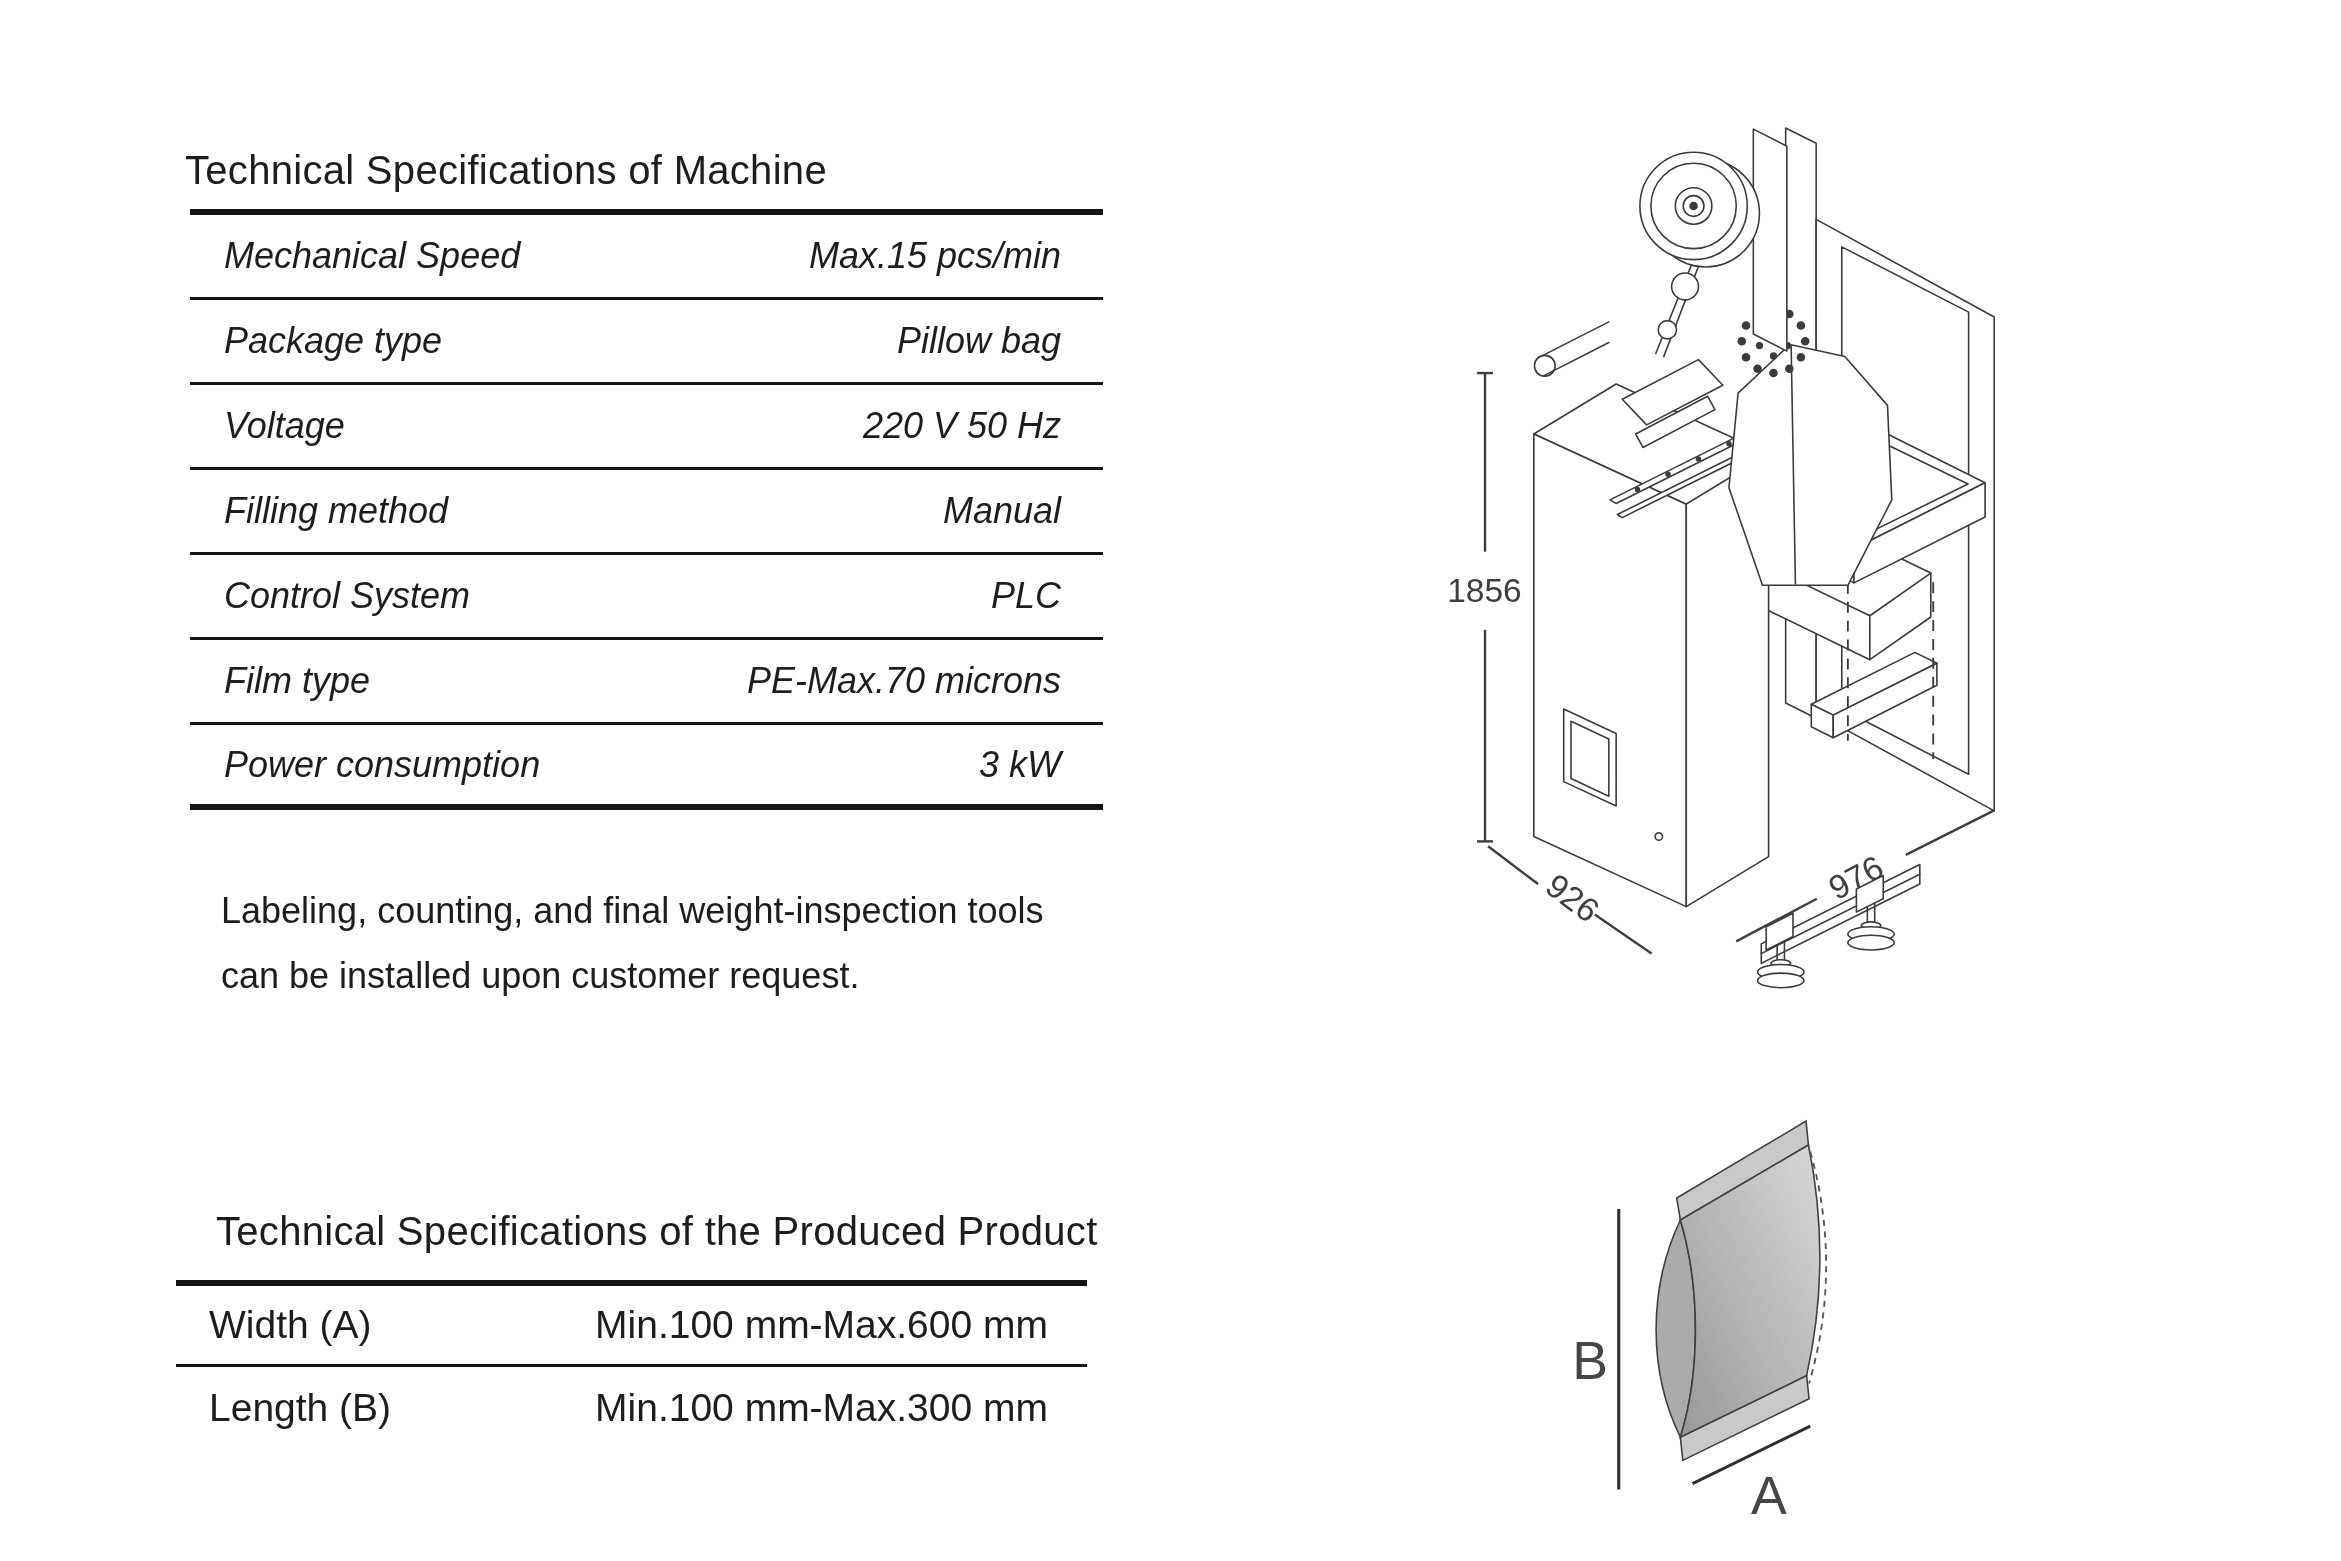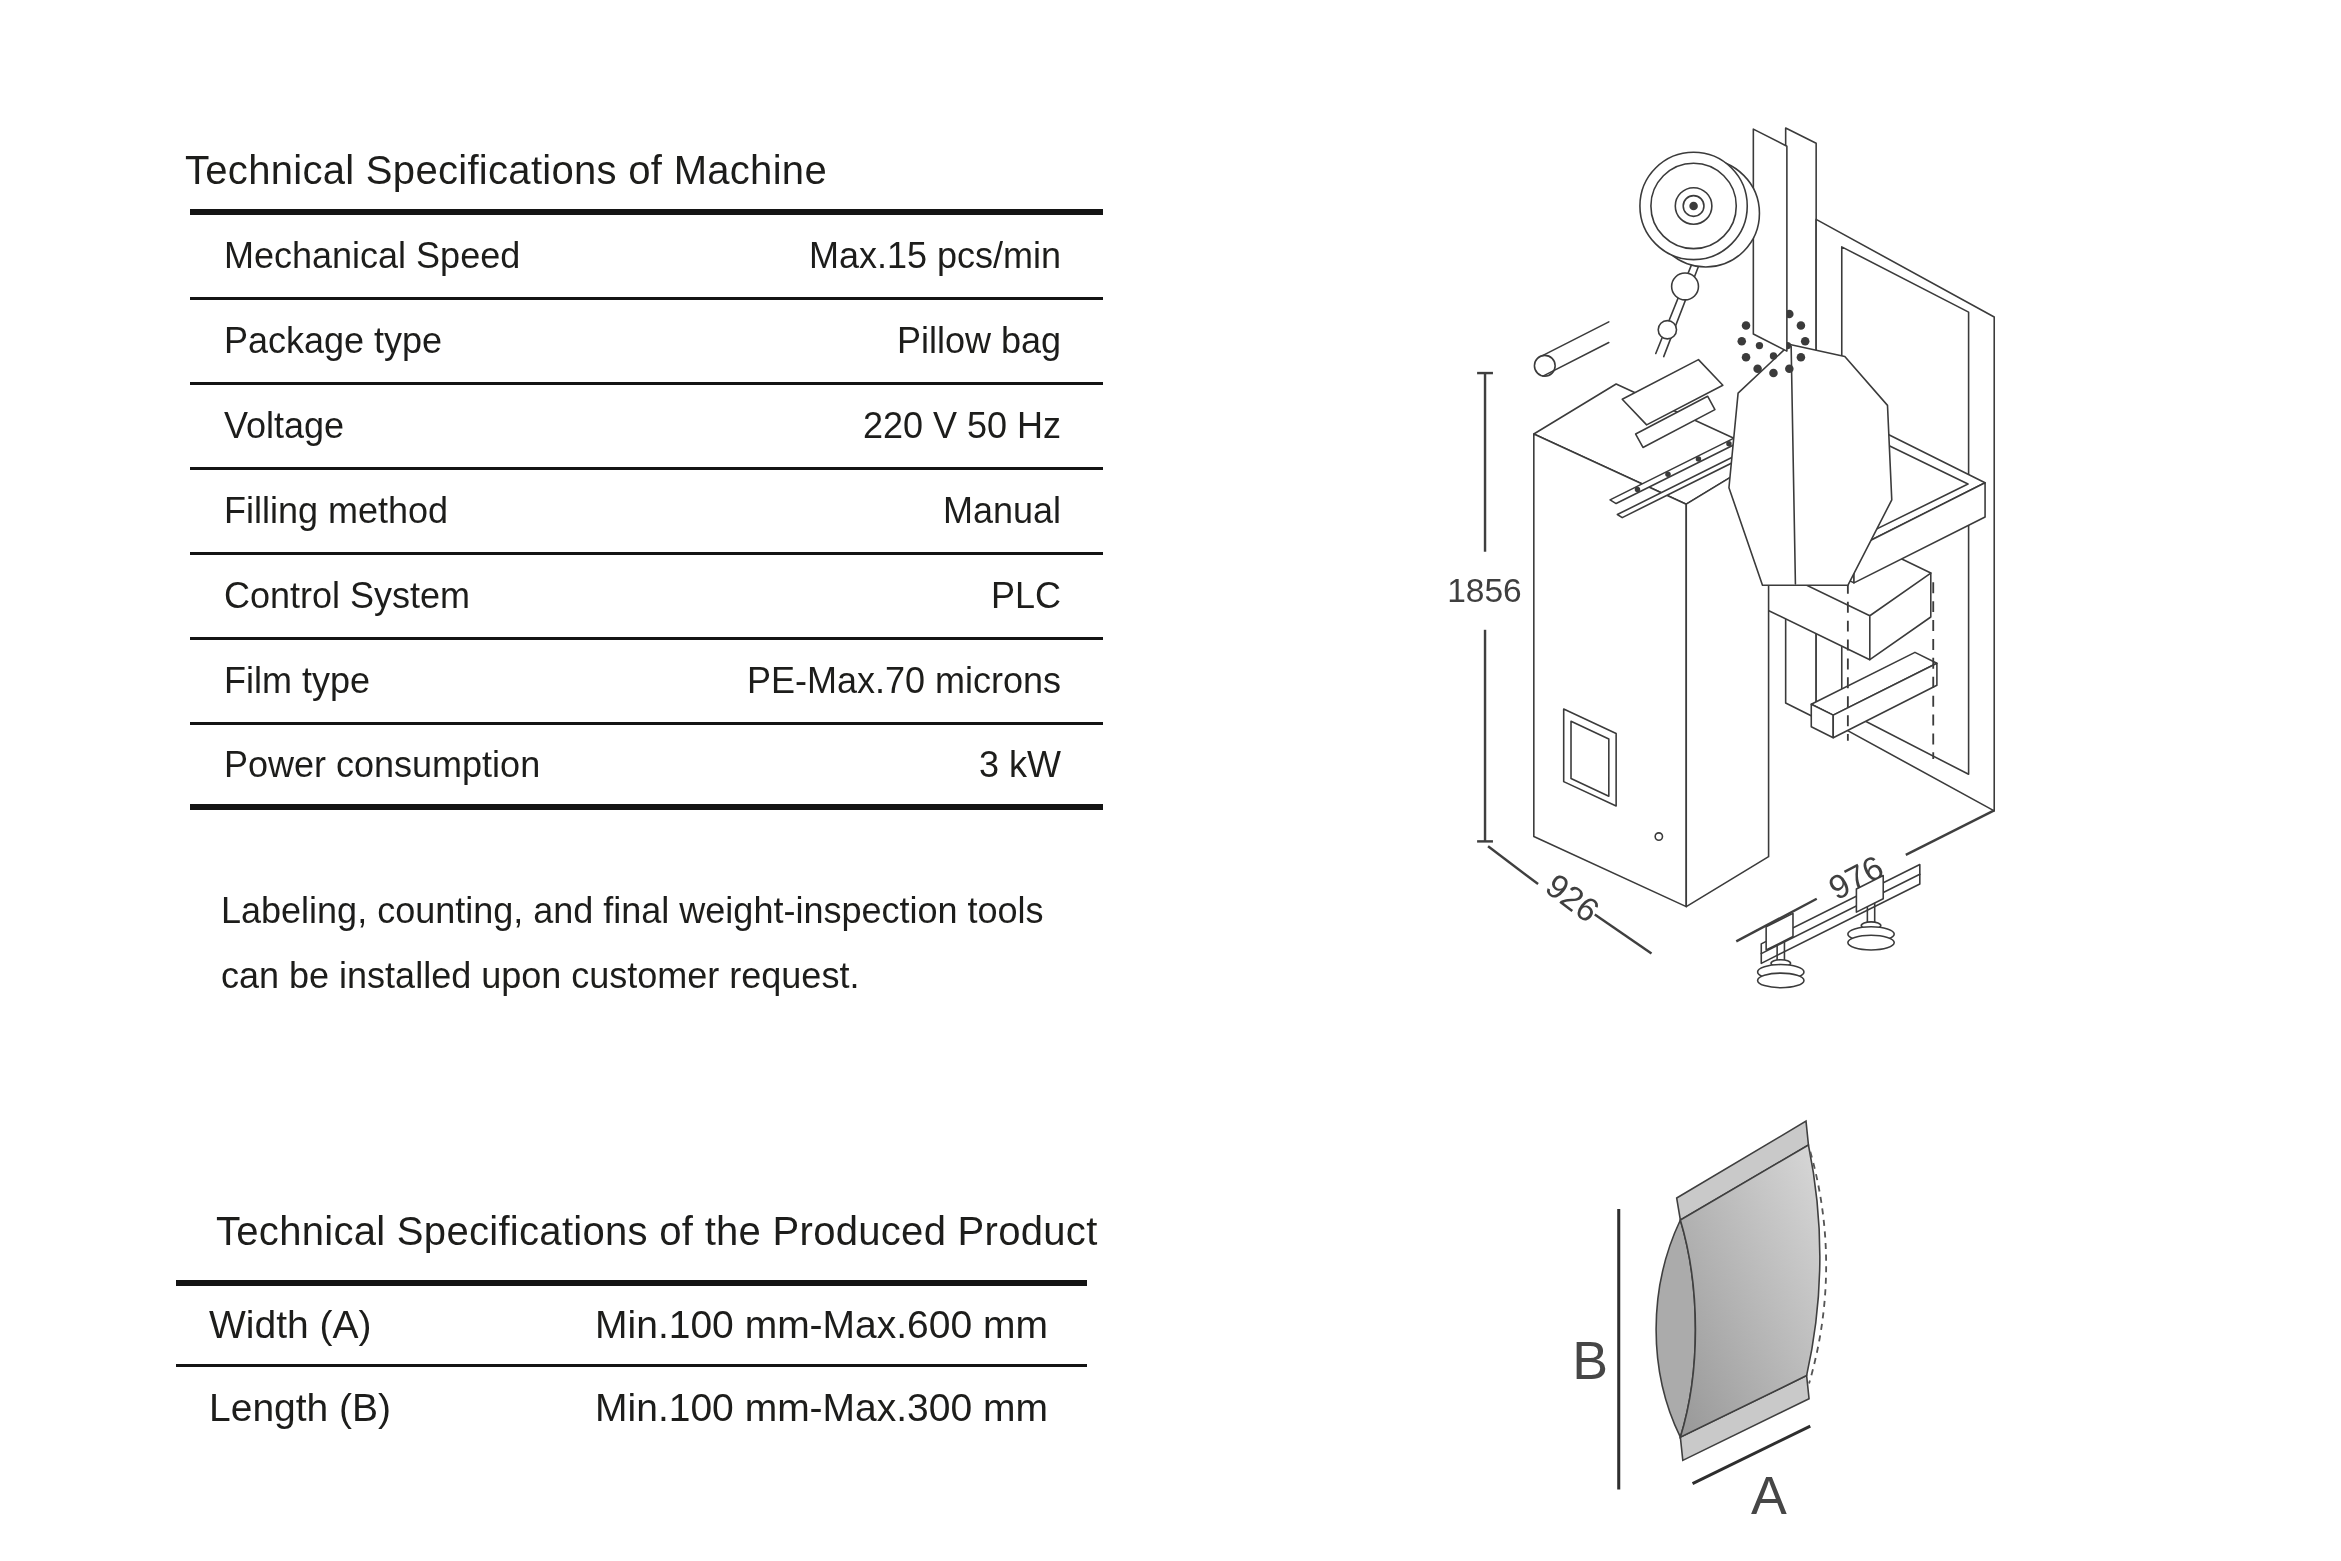--- a/index.html
+++ b/index.html
@@ -15,21 +15,21 @@
     position:absolute;
     font-size:40px;
     letter-spacing:0.3px;
     color:#1d1d1b;
     white-space:nowrap;
   }
   #machine-title{left:185px;top:148px;}
   #product-title{left:172px;top:1209px;margin-left:44px;}
 
   .spec-table{position:absolute;}
-  #machine-table{left:190px;top:209px;width:913px;border-top:6.7px solid #141414;}
+  #machine-table{left:190px;top:209px;width:913px;border-top:6.7px solid #141414;font-style:italic;}
   #product-table{left:176px;top:1280px;width:911px;border-top:6.7px solid #141414;}
 
   .spec-row{
     display:flex;align-items:center;
     box-sizing:border-box;
     border-bottom:3.7px solid #141414;
   }
   #machine-table .spec-row{height:85px;font-size:36px;}
   #machine-table .spec-row:last-child{border-bottom:6.7px solid #141414;}
   #product-table .spec-row{height:81px;font-size:39px;align-items:center;}

